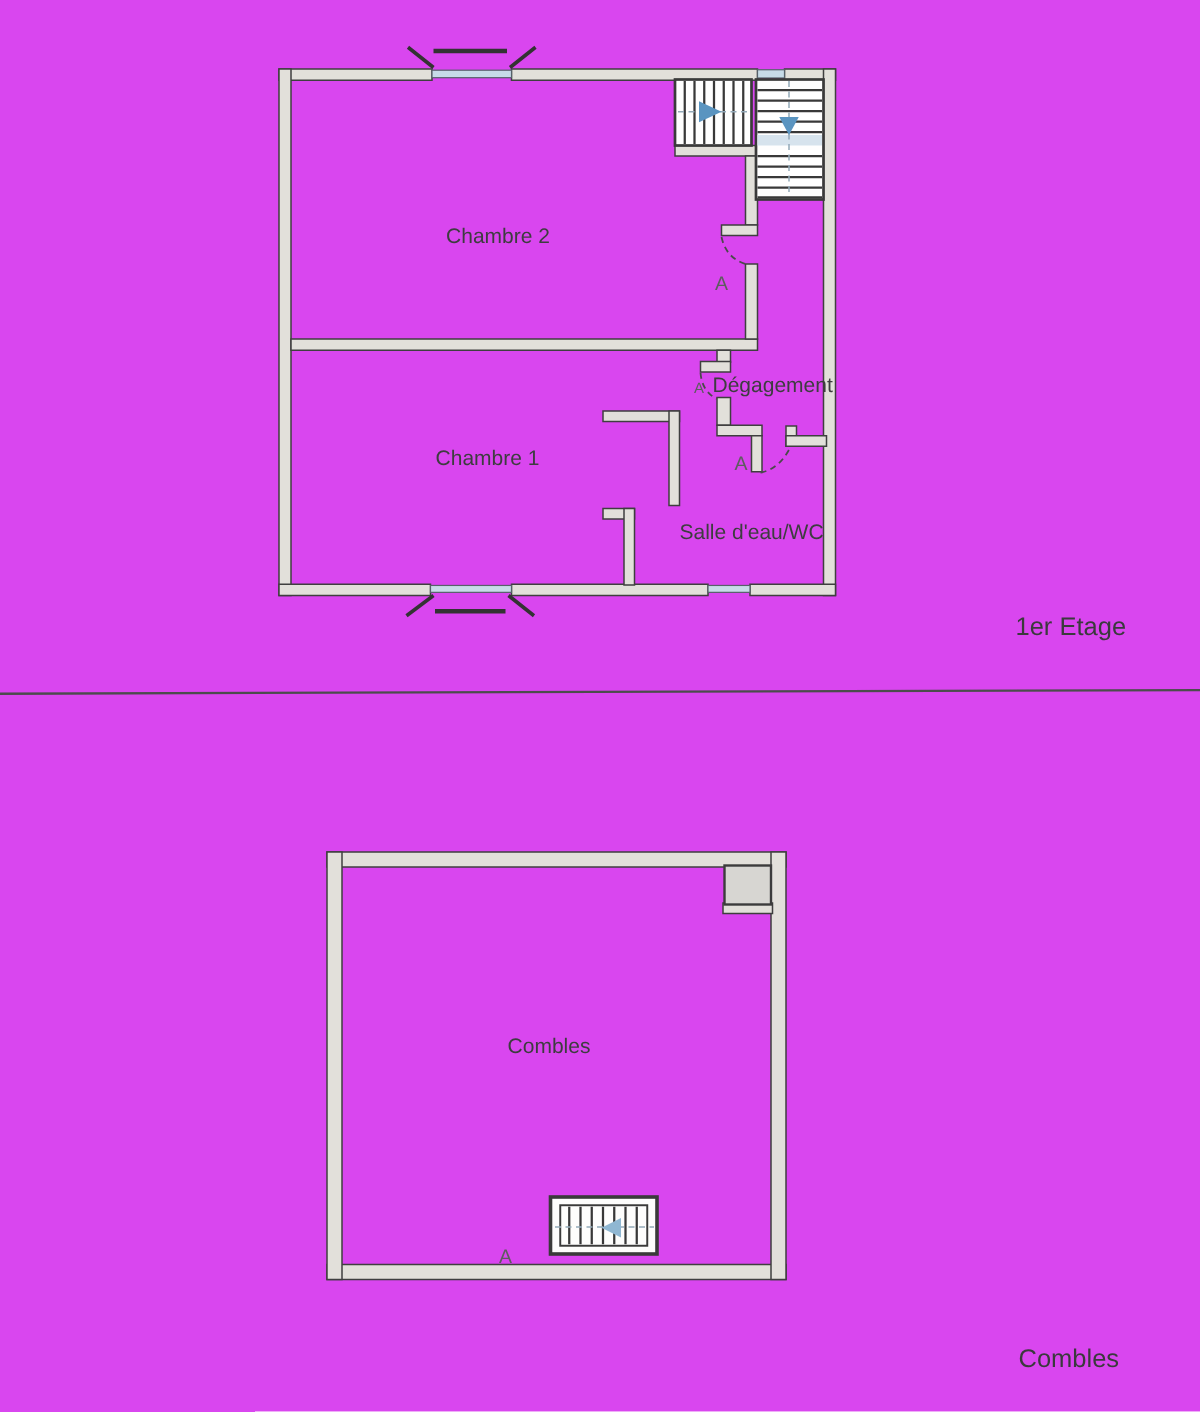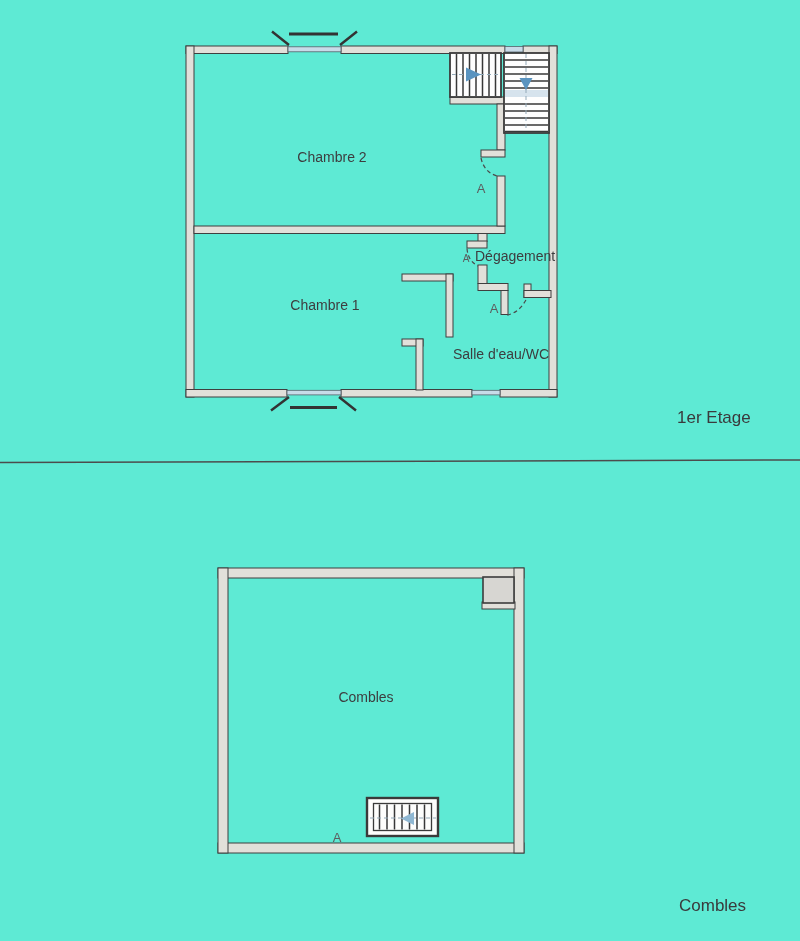--- a/index.html
+++ b/index.html
@@ -1,17 +1,17 @@
 <!DOCTYPE html>
 <html><head>
 <meta charset="utf-8">
 <style>
   html,body{margin:0;padding:0;background:#ffffff;}
   .page{
-    position:relative;width:800px;height:941px;background:#5eead4;
+    position:relative;width:800px;height:941px;background:#d946ef;
     font-family:"Liberation Sans",sans-serif;overflow:hidden;
   }
   .plan-svg{position:absolute;left:0;top:0;}
   .wall{fill:#e2e0da;stroke:#3f3f3f;stroke-width:1;}
   .stairbox{fill:#fefefe;stroke:#3a3a3a;stroke-width:1.8;}
   .treads{stroke:#383838;stroke-width:1.5;fill:none;}
   .walkline{stroke:#93a9b8;stroke-width:1;stroke-dasharray:4 3;fill:none;}
   .doorarc{fill:none;stroke:#4a4a4a;stroke-width:1.2;stroke-dasharray:4 3;}
   .winmark{stroke:#333333;stroke-width:2.4;fill:none;}
   .winbar{stroke:#333333;stroke-width:3;fill:none;}

